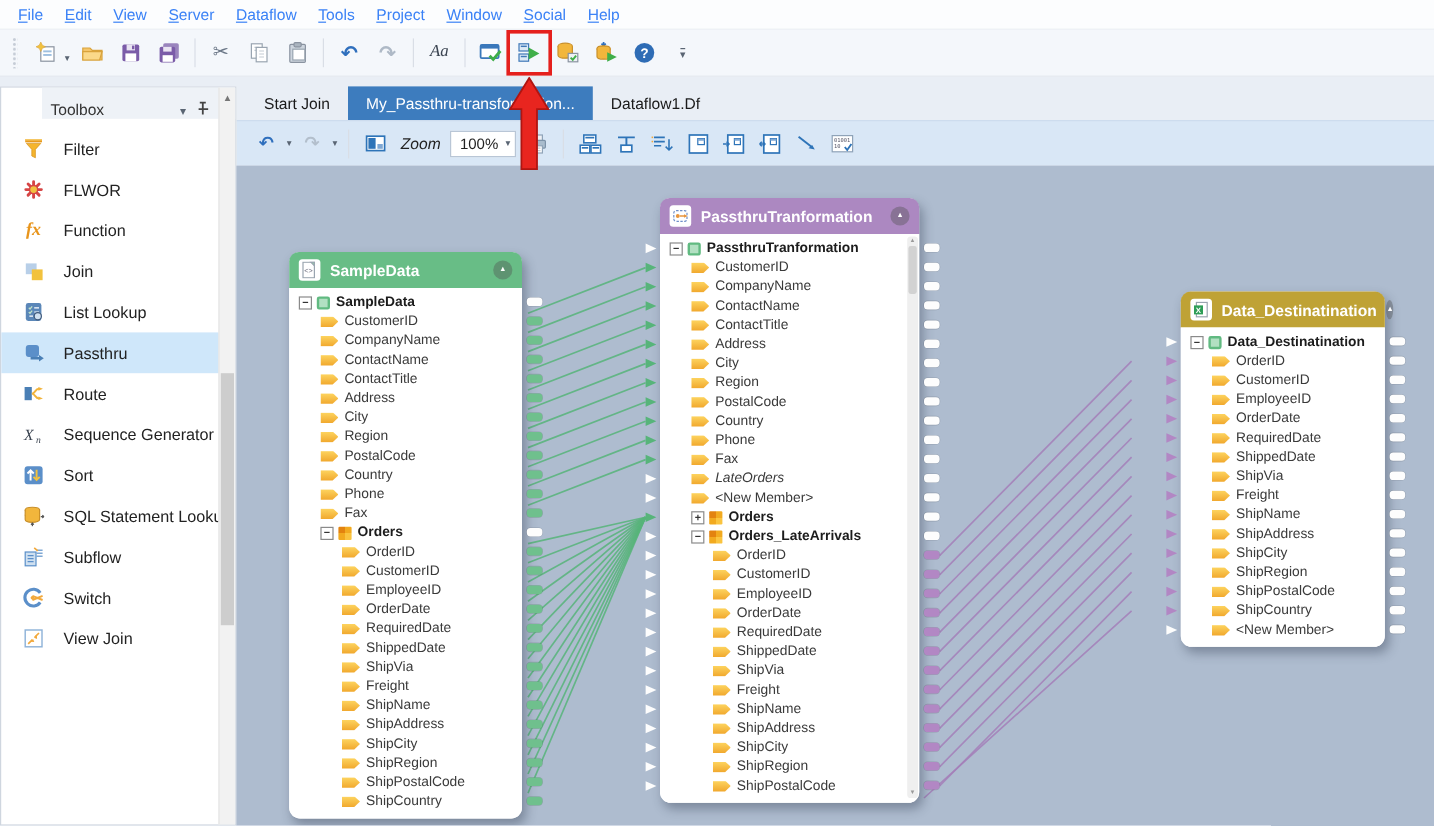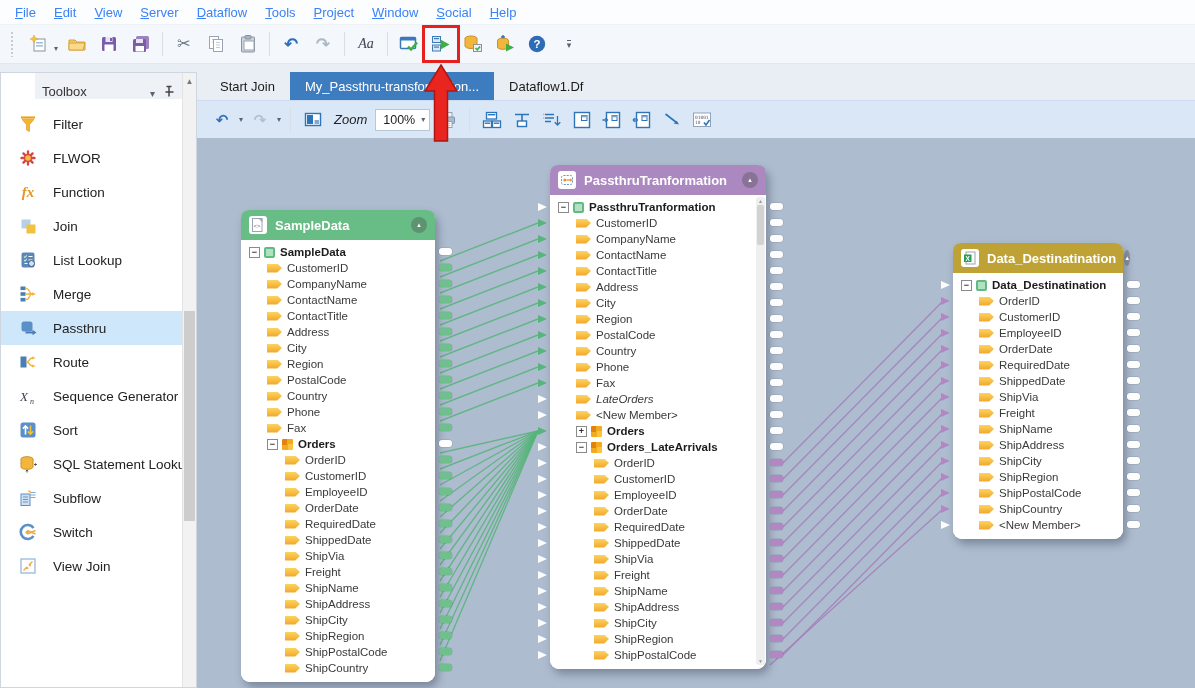--- a/index.html
+++ b/index.html
@@ -262,32 +262,20 @@
             <svg width="18" height="18">
               <rect x="2.5" y="1.5" width="13" height="15" rx="2" fill="#5b87b8"></rect>
               <path d="M5 5.5 l1 1 l1.8 -2.2" stroke="#bfe3c8" stroke-width="1.1" fill="none"></path>
               <path d="M9.5 5.5 h4 M9.5 9 h4 M5.5 12.5 h3" stroke="#fff"></path>
               <path d="M5 9 l1 1 l1.8 -2.2" stroke="#bfe3c8" stroke-width="1.1" fill="none"></path>
               <circle cx="12.5" cy="12.5" r="3" fill="#cfe0f0" stroke="#3f597a"></circle>
             </svg>
           </span>
           <span class="titem-lb">List Lookup</span>
         </div>
-        <div class="tb-item">
-          <span class="titem-ic">
-            <svg width="18" height="18">
-              <rect x="1.5" y="1.5" width="5" height="3.6" fill="#4a7fb5"></rect>
-              <rect x="1.5" y="7.2" width="5" height="3.6" fill="#4a7fb5"></rect>
-              <rect x="1.5" y="12.9" width="5" height="3.6" fill="#4a7fb5"></rect>
-              <path d="M7 3.3 C11 3.3 10 9 13 9 M7 9 h6 M7 14.7 C11 14.7 10 9 13 9" stroke="#f2b43c" stroke-width="1.3" fill="none"></path>
-              <polygon points="13,7.2 17,9 13,10.8" fill="#f2b43c"></polygon>
-            </svg>
-          </span>
-          <span class="titem-lb">Merge</span>
-        </div>
         <div class="tb-item selected">
           <span class="titem-ic">
             <svg width="18" height="18">
               <rect x="2.5" y="2.5" width="11" height="10" rx="2.5" fill="#5b8fc9"></rect>
               <path d="M6.5 13.5 h8" stroke="#4a7fb5" stroke-width="2"></path>
               <polygon points="13.5,10.8 17.5,13.5 13.5,16.2" fill="#4a7fb5"></polygon>
             </svg>
           </span>
           <span class="titem-lb">Passthru</span>
         </div>
@@ -856,21 +844,21 @@
               <span class="nlabel">ShipPostalCode</span>
               <div class="rport rp-purple"></div>
             </div>
             <div class="nscroll">
               <span class="nsarr">▲</span>
               <span class="nsthumb"></span>
               <span class="nsarr nsdn">▼</span>
             </div>
           </div>
         </div>
-        <div class="node" style="left: 756px; top: 105px; width: 170px;">
+        <div class="node" style="left: 787px; top: 105px; width: 170px;">
           <div class="node-head" style="background: rgb(191, 162, 53);">
             <span class="head-ic">
               <svg width="14" height="14">
                 <rect x="3" y="1" width="9" height="12" fill="#fff" stroke="#9aa5b0"></rect>
                 <rect x="1" y="3.5" width="7.5" height="7.5" fill="#2e9e57"></rect>
                 <text x="4.7" y="9.5" font-size="6.5" text-anchor="middle" fill="#fff" font-weight="bold">X</text>
               </svg>
             </span>
             <span class="node-title">Data_Destinatination</span>
             <span class="collapse">▲</span>

